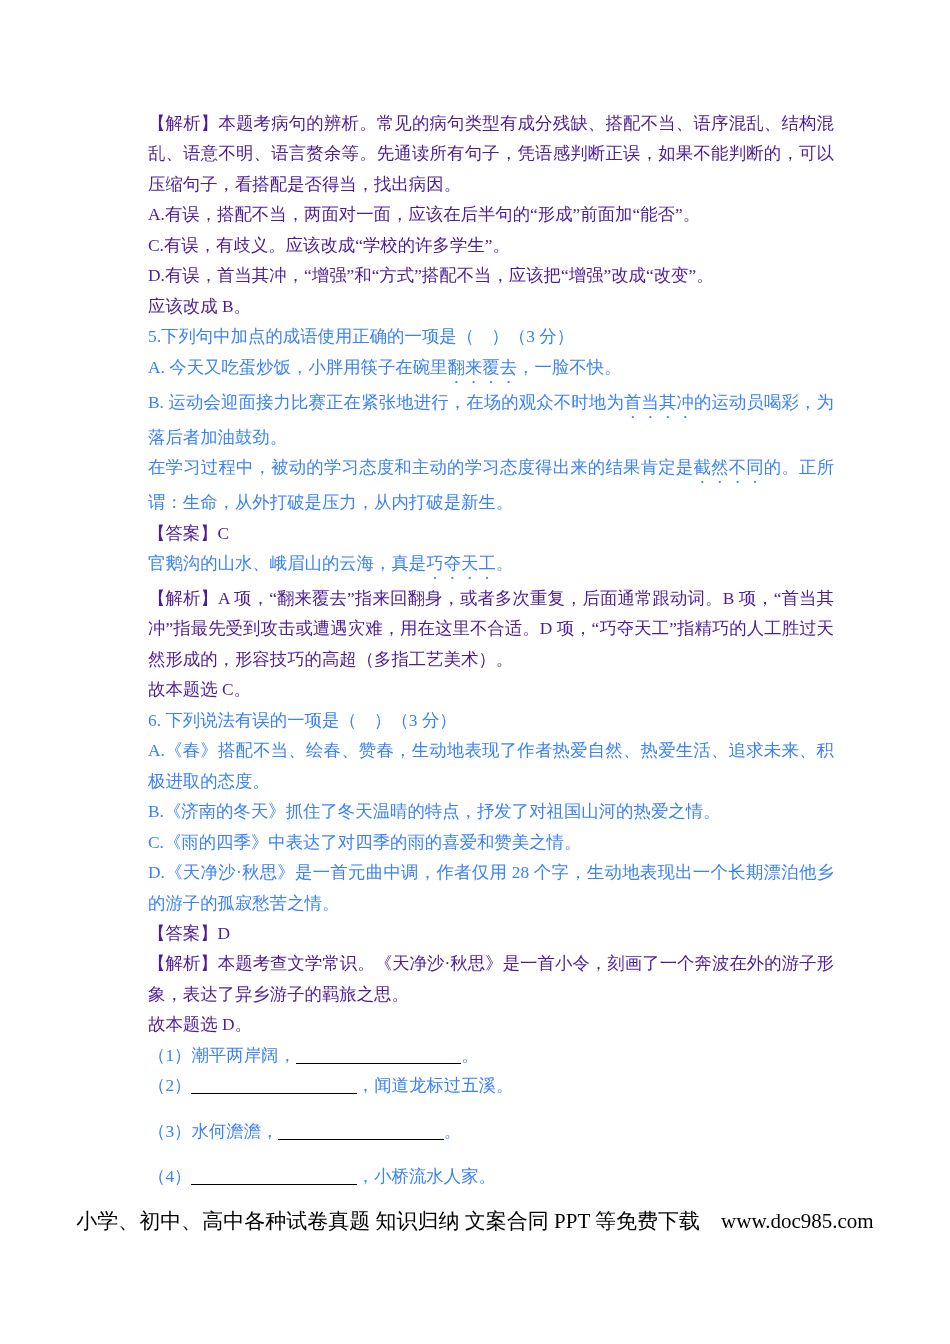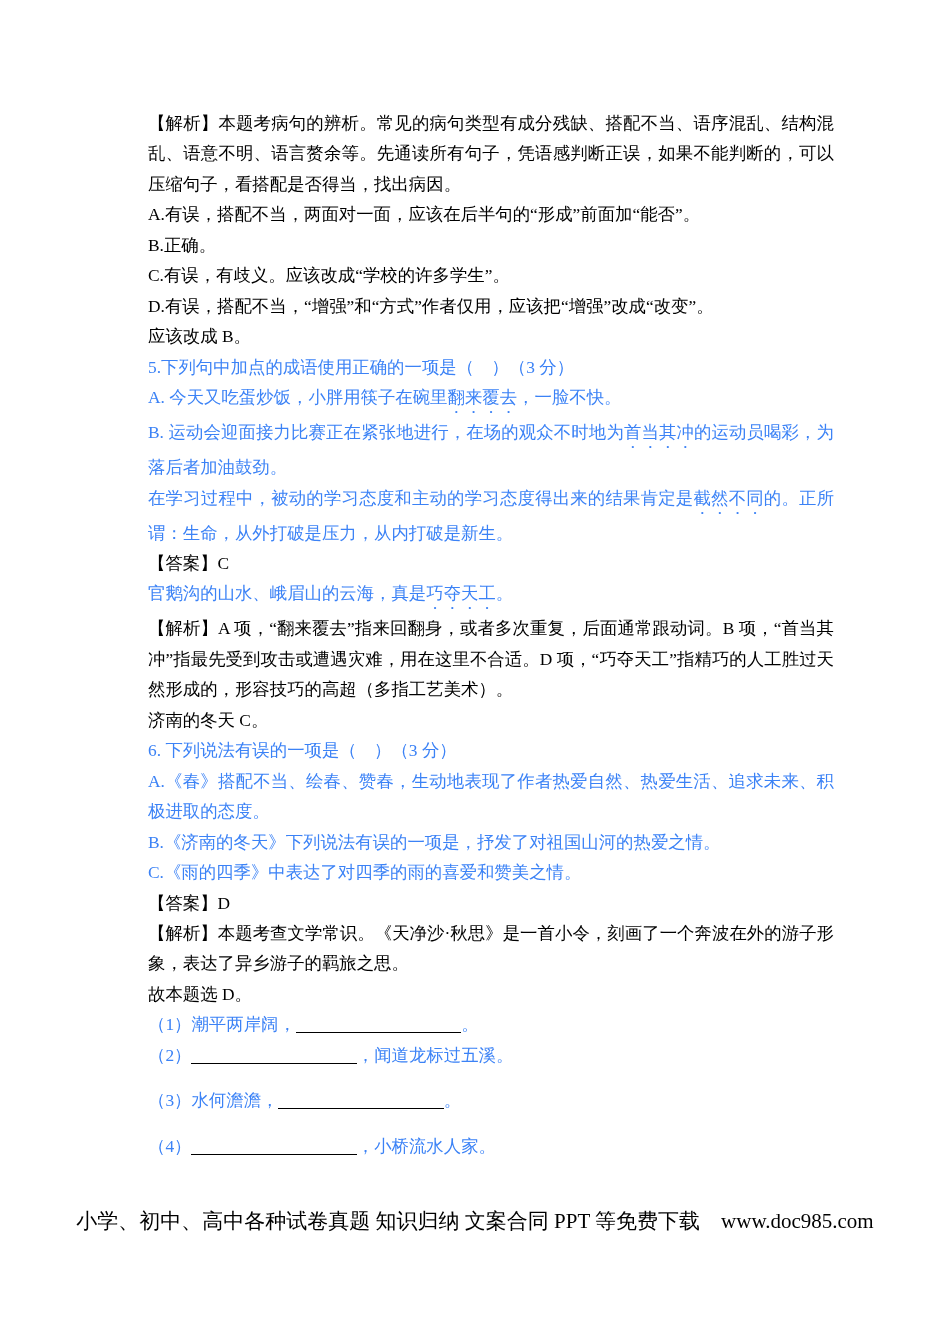--- a/index.html
+++ b/index.html
@@ -28,21 +28,21 @@
   }
   p.para {
     margin: 0;
     font-size: 17.4px;
     line-height: 30.45px;
     text-align: justify;
     color: #3b82f6;
     word-break: break-all;
   }
   p.para.red {
-    color: #000000;
+    color: #4c1d95;
   }
   
   #doc p:nth-child(n+24) {
     margin-top: 15px;
   }
   
   .emph {
     -webkit-text-emphasis: filled dot;
     -webkit-text-emphasis-position: under right;
     text-emphasis: filled dot;
@@ -67,36 +67,36 @@
     color: #000000;
   }
 </style>
 </head>
 <body>
 
 <div class="page">
   <div id="doc">
       <p class="para red">【解析】本题考病句的辨析。常见的病句类型有成分残缺、搭配不当、语序混乱、结构混乱、语意不明、语言赘余等。先通读所有句子，凭语感判断正误，如果不能判断的，可以压缩句子，看搭配是否得当，找出病因。</p>
       <p class="para red">A.有误，搭配不当，两面对一面，应该在后半句的“形成”前面加“能否”。</p>
-      <p class="para red">B.正确。</p>
       <p class="para red">C.有误，有歧义。应该改成“学校的许多学生”。</p>
-      <p class="para red">D.有误，搭配不当，“增强”和“方式”作者仅用，应该把“增强”改成“改变”。</p>
+      <p class="para red">D.有误，首当其冲，“增强”和“方式”搭配不当，应该把“增强”改成“改变”。</p>
       <p class="para red">应该改成 B。</p>
       <p class="para">5.下列句中加点的成语使用正确的一项是（　）（3 分）</p>
       <p class="para">A. 今天又吃蛋炒饭，小胖用筷子在碗里<span class="emph">翻来覆去</span>，一脸不快。</p>
       <p class="para">B. 运动会迎面接力比赛正在紧张地进行，在场的观众不时地为<span class="emph">首当其冲</span>的运动员喝彩，为落后者加油鼓劲。</p>
       <p class="para">在学习过程中，被动的学习态度和主动的学习态度得出来的结果肯定是<span class="emph">截然不同</span>的。正所谓：生命，从外打破是压力，从内打破是新生。</p>
       <p class="para red">【答案】C</p>
       <p class="para">官鹅沟的山水、峨眉山的云海，真是<span class="emph">巧夺天工</span>。</p>
       <p class="para red">【解析】A 项，“翻来覆去”指来回翻身，或者多次重复，后面通常跟动词。B 项，“首当其冲”指最先受到攻击或遭遇灾难，用在这里不合适。D 项，“巧夺天工”指精巧的人工胜过天然形成的，形容技巧的高超（多指工艺美术）。</p>
-      <p class="para red">济南的冬天 C。</p>
+      <p class="para red">故本题选 C。</p>
       <p class="para">6. 下列说法有误的一项是（　）（3 分）</p>
       <p class="para">A.《春》搭配不当、绘春、赞春，生动地表现了作者热爱自然、热爱生活、追求未来、积极进取的态度。</p>
-      <p class="para">B.《济南的冬天》下列说法有误的一项是，抒发了对祖国山河的热爱之情。</p>
+      <p class="para">B.《济南的冬天》抓住了冬天温晴的特点，抒发了对祖国山河的热爱之情。</p>
       <p class="para">C.《雨的四季》中表达了对四季的雨的喜爱和赞美之情。</p>
+      <p class="para">D.《天净沙·秋思》是一首元曲中调，作者仅用 28 个字，生动地表现出一个长期漂泊他乡的游子的孤寂愁苦之情。</p>
       <p class="para red">【答案】D</p>
       <p class="para red">【解析】本题考查文学常识。《天净沙·秋思》是一首小令，刻画了一个奔波在外的游子形象，表达了异乡游子的羁旅之思。</p>
       <p class="para red">故本题选 D。</p>
       <p class="para">（1）潮平两岸阔，<span class="blank" style="width: 165.3px;"></span>。</p>
       <p class="para">（2）<span class="blank" style="width: 165.3px;"></span>，闻道龙标过五溪。</p>
       <p class="para">（3）水何澹澹，<span class="blank" style="width: 165.3px;"></span>。</p>
       <p class="para">（4）<span class="blank" style="width: 165.3px;"></span>，小桥流水人家。</p>
     </div>
   <div class="footer">小学、初中、高中各种试卷真题 知识归纳 文案合同 PPT 等免费下载　www.doc985.com</div>
 </div>

